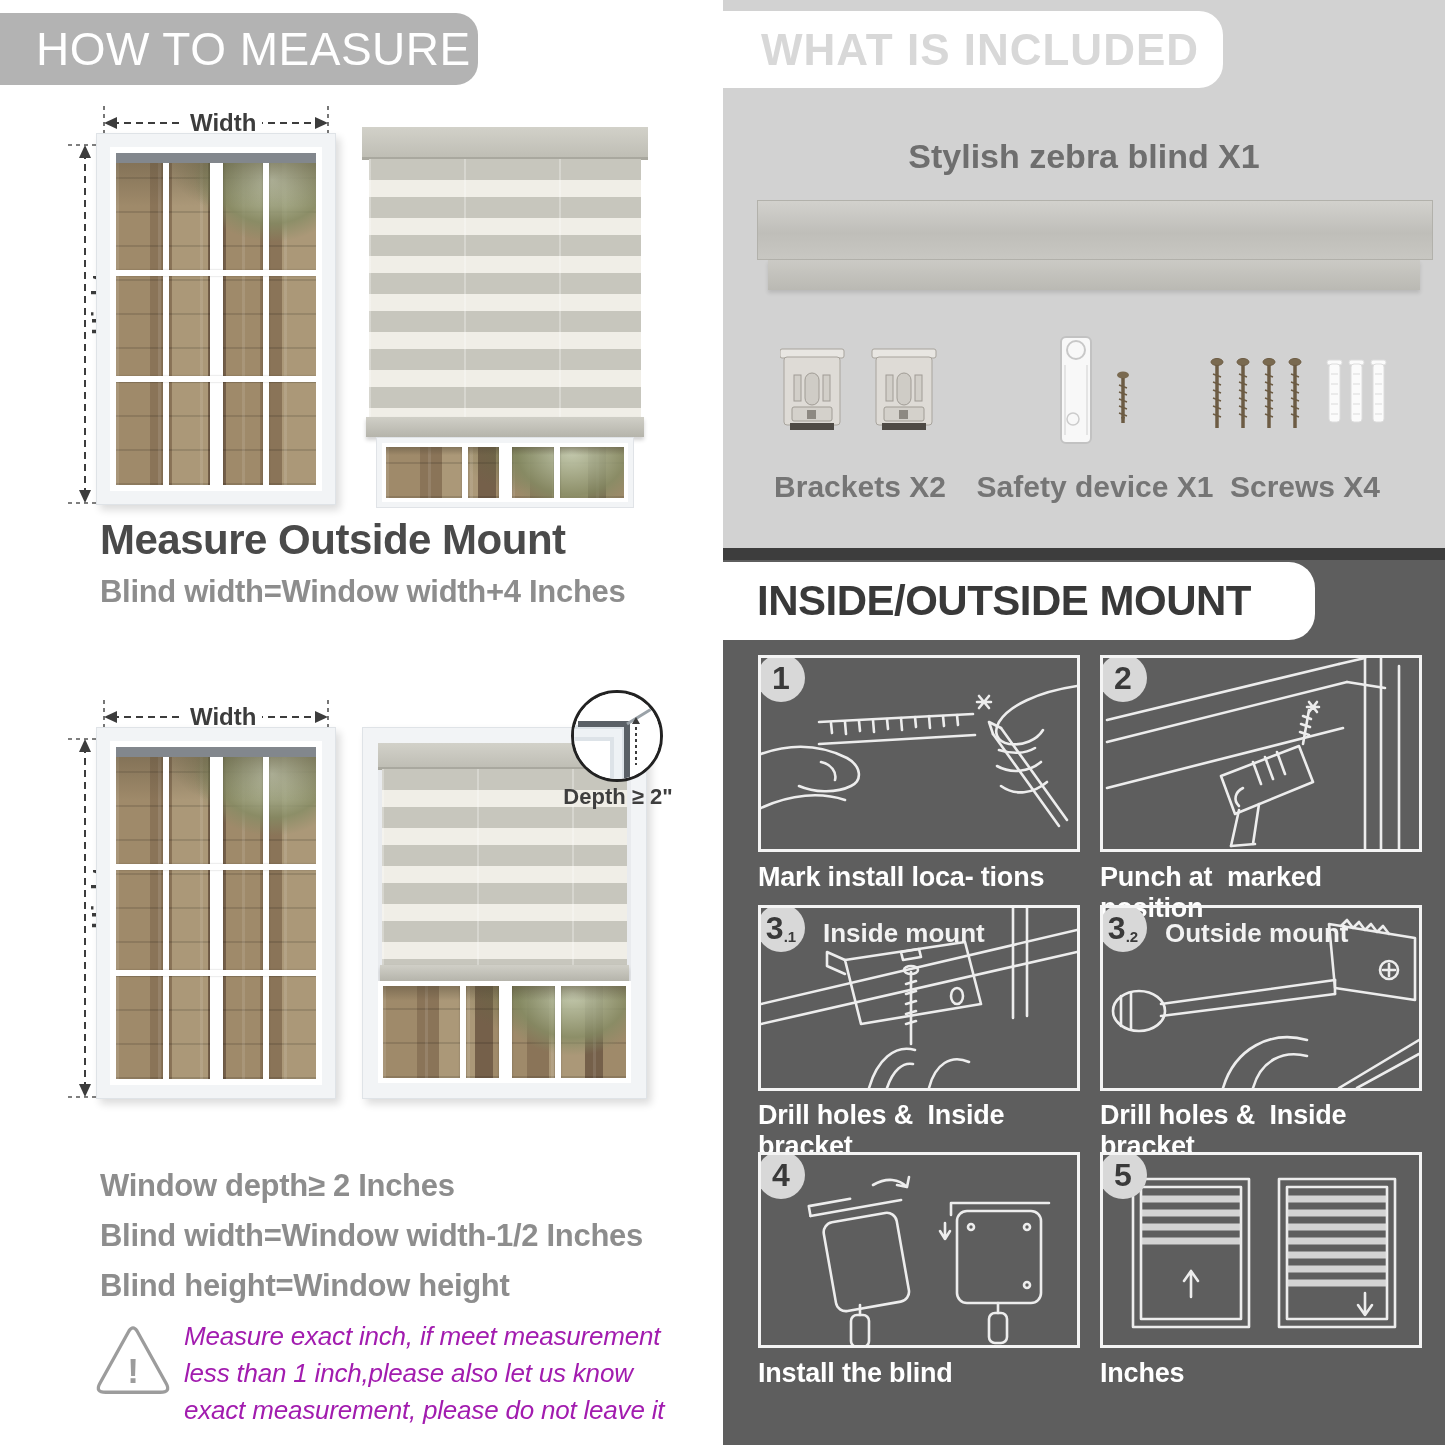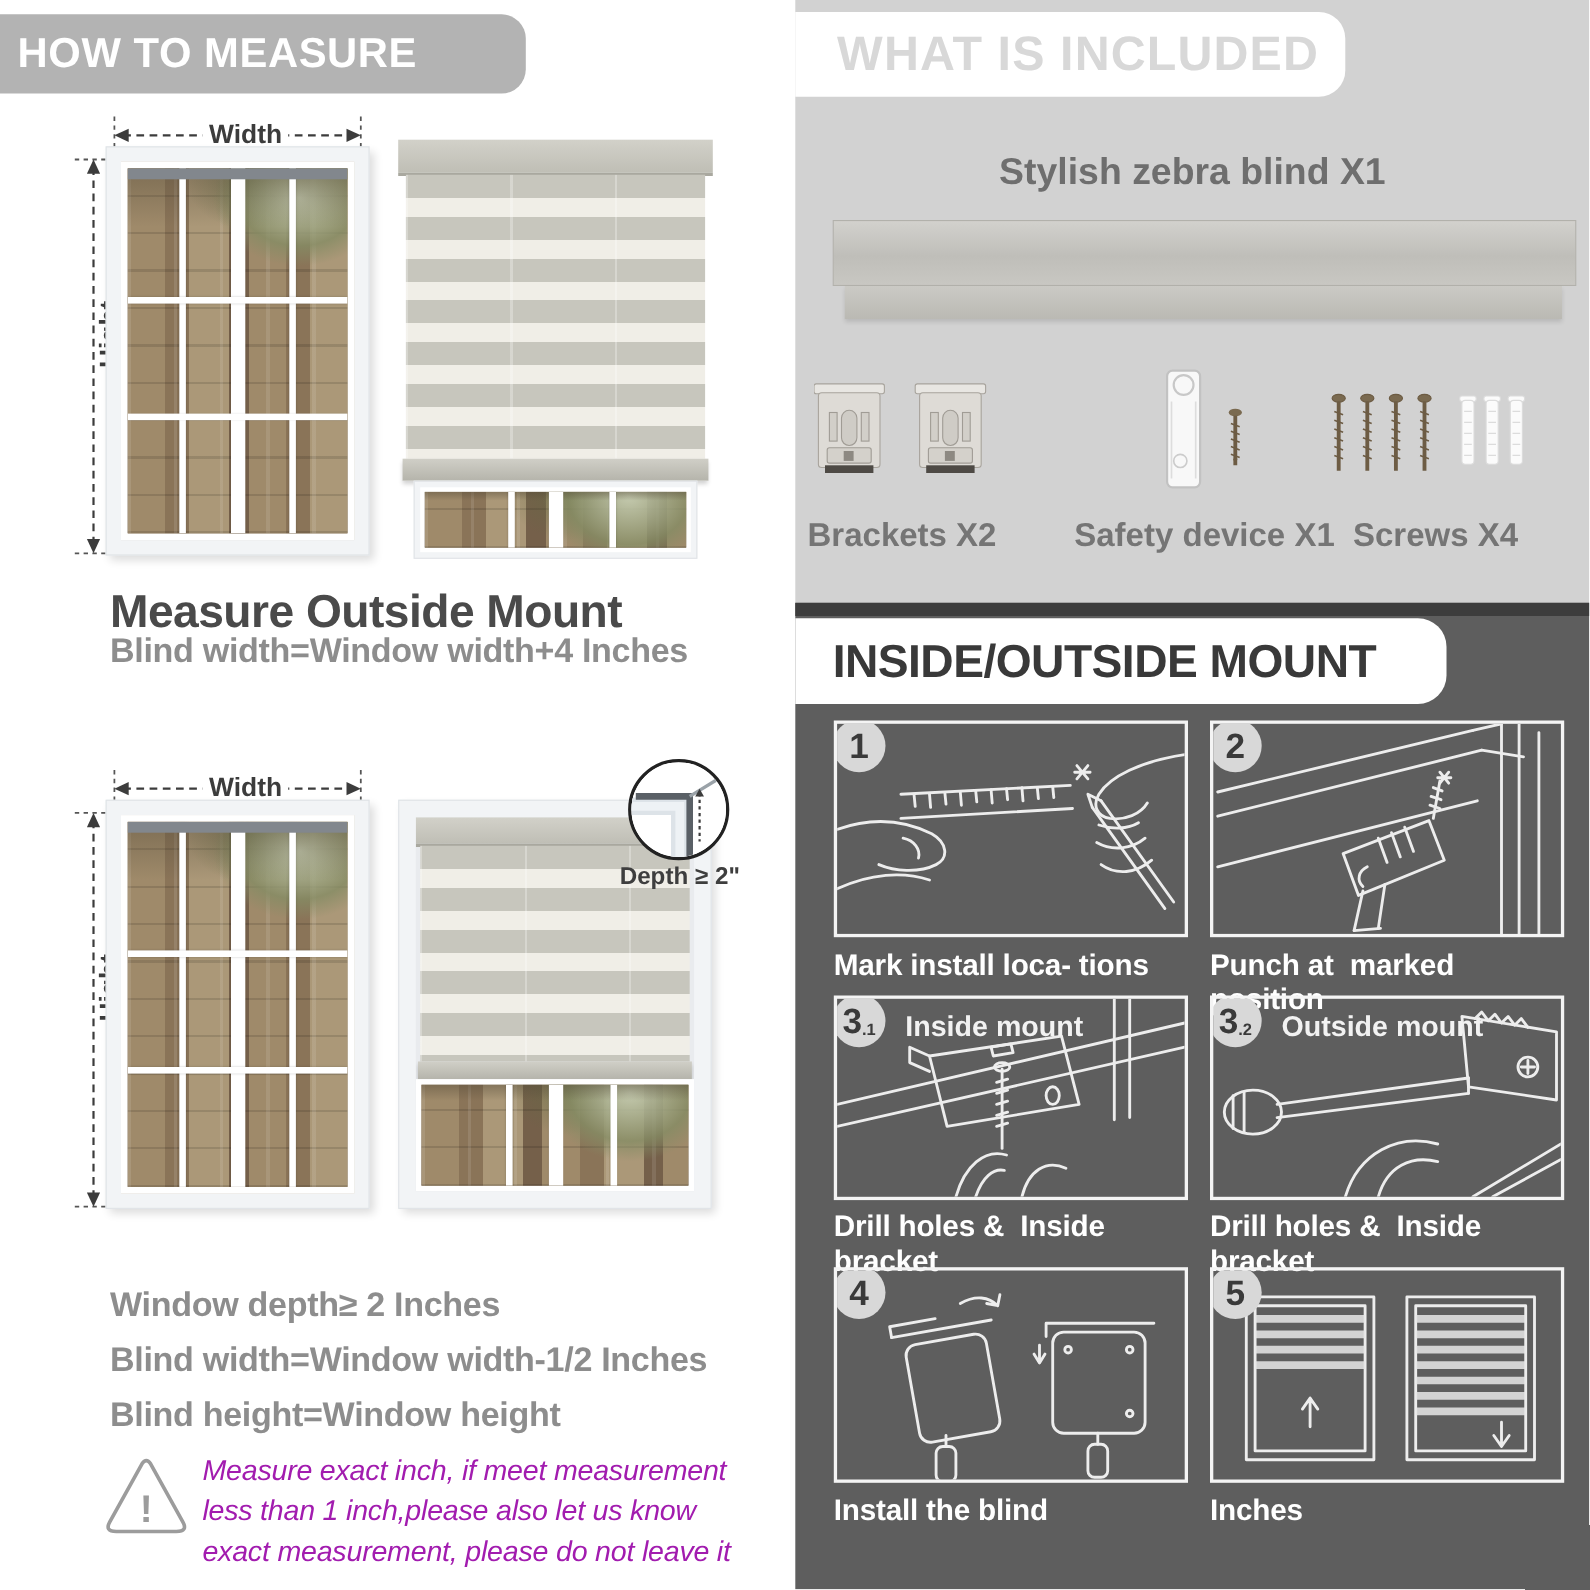--- a/index.html
+++ b/index.html
@@ -3,21 +3,21 @@
 <meta charset="utf-8">
 <style>
   html,body{margin:0;padding:0;background:#fff;}
   #page{position:relative;width:1445px;height:1445px;background:#ffffff;overflow:hidden;
         font-family:"Liberation Sans",sans-serif;}
   .abs{position:absolute;}
 
   
   .htm-banner{left:0;top:13px;width:478px;height:72px;background:#b3b3b3;
               border-radius:0 22px 22px 0;display:flex;align-items:center;}
-  .htm-banner span{padding-left:16px;font-size:38px;font-weight:bold;color:#ffffff;letter-spacing:.5px;}
+  .htm-banner span{padding-left:36px;font-size:46px;font-weight:normal;color:#ffffff;letter-spacing:.5px;}
 
   .win{background:#f2f4f6;border:1px solid #dfe3e7;box-shadow:4px 5px 8px rgba(0,0,0,.14);padding:13px;box-sizing:border-box;}
   .glass{position:relative;width:100%;height:100%;border:6px solid #ffffff;box-sizing:border-box;overflow:hidden;background:#cfc6b5;}
   .photo{position:absolute;inset:0;
     background:
       linear-gradient(to bottom, rgba(84,74,56,.45), rgba(84,74,56,0) 16%),
       radial-gradient(100px 80px at 78% 8%, rgba(198,205,178,.95), rgba(133,140,100,.8) 55%, rgba(133,140,100,0) 78%),
       radial-gradient(80px 60px at 55% 4%, rgba(98,106,66,.6), rgba(98,106,66,0) 70%),
       repeating-linear-gradient(90deg, rgba(255,255,255,.10) 0 3px, rgba(0,0,0,0) 3px 42px),
       repeating-linear-gradient(0deg, rgba(0,0,0,.12) 0 2px, rgba(0,0,0,0) 2px 34px),
@@ -124,21 +124,21 @@
     <div style="position:absolute;left:14px;top:310px;width:258px;height:71px;background:#f2f4f6;border:1px solid #e0e3e7;padding:5px;box-sizing:border-box;">
       <div style="position:relative;width:100%;height:100%;overflow:hidden;border:4px solid #fff;box-sizing:border-box;">
         <div class="photo"></div>
         <div class="muntin mv" style="left:calc(33% - 3px);"></div>
         <div class="muntin mv mc"></div>
         <div class="muntin mv" style="left:calc(72% - 3px);"></div>
       </div>
     </div>
   </div>
 
-  <div class="abs meas-heading" style="left:100px;top:532px;">Measure Outside Mount</div>
+  <div class="abs meas-heading" style="left:100px;top:516px;">Measure Outside Mount</div>
   <div class="abs meas-line" style="left:100px;top:574px;">Blind width=Window width+4 Inches</div>
 
   <div class="abs" style="left:96px;top:698px;width:240px;height:46px;">
     <svg width="240" height="46" viewBox="0 0 240 46">
       <path d="M8,2 L8,36 M232,2 L232,36" stroke="#555" stroke-width="1.6" stroke-dasharray="4,4" fill="none"></path>
       <path d="M16,19 L224,19" stroke="#3c3c3c" stroke-width="2" stroke-dasharray="7,5" fill="none"></path>
       <path d="M8,19 l13,-6 l0,12 Z" fill="#3c3c3c"></path>
       <path d="M232,19 l-13,-6 l0,12 Z" fill="#3c3c3c"></path>
     </svg>
     <span class="dim-label" style="position:absolute;left:88px;top:5px;">Width</span>
@@ -204,21 +204,21 @@
   <div class="abs warn-text" style="left:184px;top:1318px;width:486px;">Measure exact inch, if meet measurement less than 1 inch,please also let us know exact measurement, please do not leave it</div>
 
   <div class="abs included-box"></div>
   <div class="abs included-banner">
     <span>WHAT IS INCLUDED</span>
   </div>
   <div class="abs blind-title">Stylish zebra blind X1</div>
   <div class="abs headrail-main"></div>
   <div class="abs headrail-under"></div>
 
-  <div class="abs item-col" style="left:720px;top:330px;width:200px;align-items:center;">
+  <div class="abs item-col" style="left:760px;top:330px;width:200px;align-items:center;">
     <svg width="160" height="130" viewBox="0 0 160 100">
       <g>
         <rect x="0" y="4" width="64" height="9" rx="2" fill="#e8e6e2" stroke="#a8a49d"></rect>
         <rect x="4" y="12" width="56" height="68" rx="3" fill="#dedbd6" stroke="#a8a49d"></rect>
         <rect x="14" y="30" width="7" height="26" fill="#d2cfc9" stroke="#a09c95"></rect>
         <rect x="43" y="30" width="7" height="26" fill="#d2cfc9" stroke="#a09c95"></rect>
         <rect x="25" y="28" width="14" height="32" rx="7" fill="#cfccc6" stroke="#a09c95"></rect>
         <rect x="12" y="62" width="40" height="14" rx="2" fill="#d4d1cb" stroke="#a09c95"></rect>
         <rect x="27" y="65" width="9" height="9" fill="#8d8982"></rect>
         <rect x="10" y="78" width="44" height="7" fill="#4e4a45"></rect>

